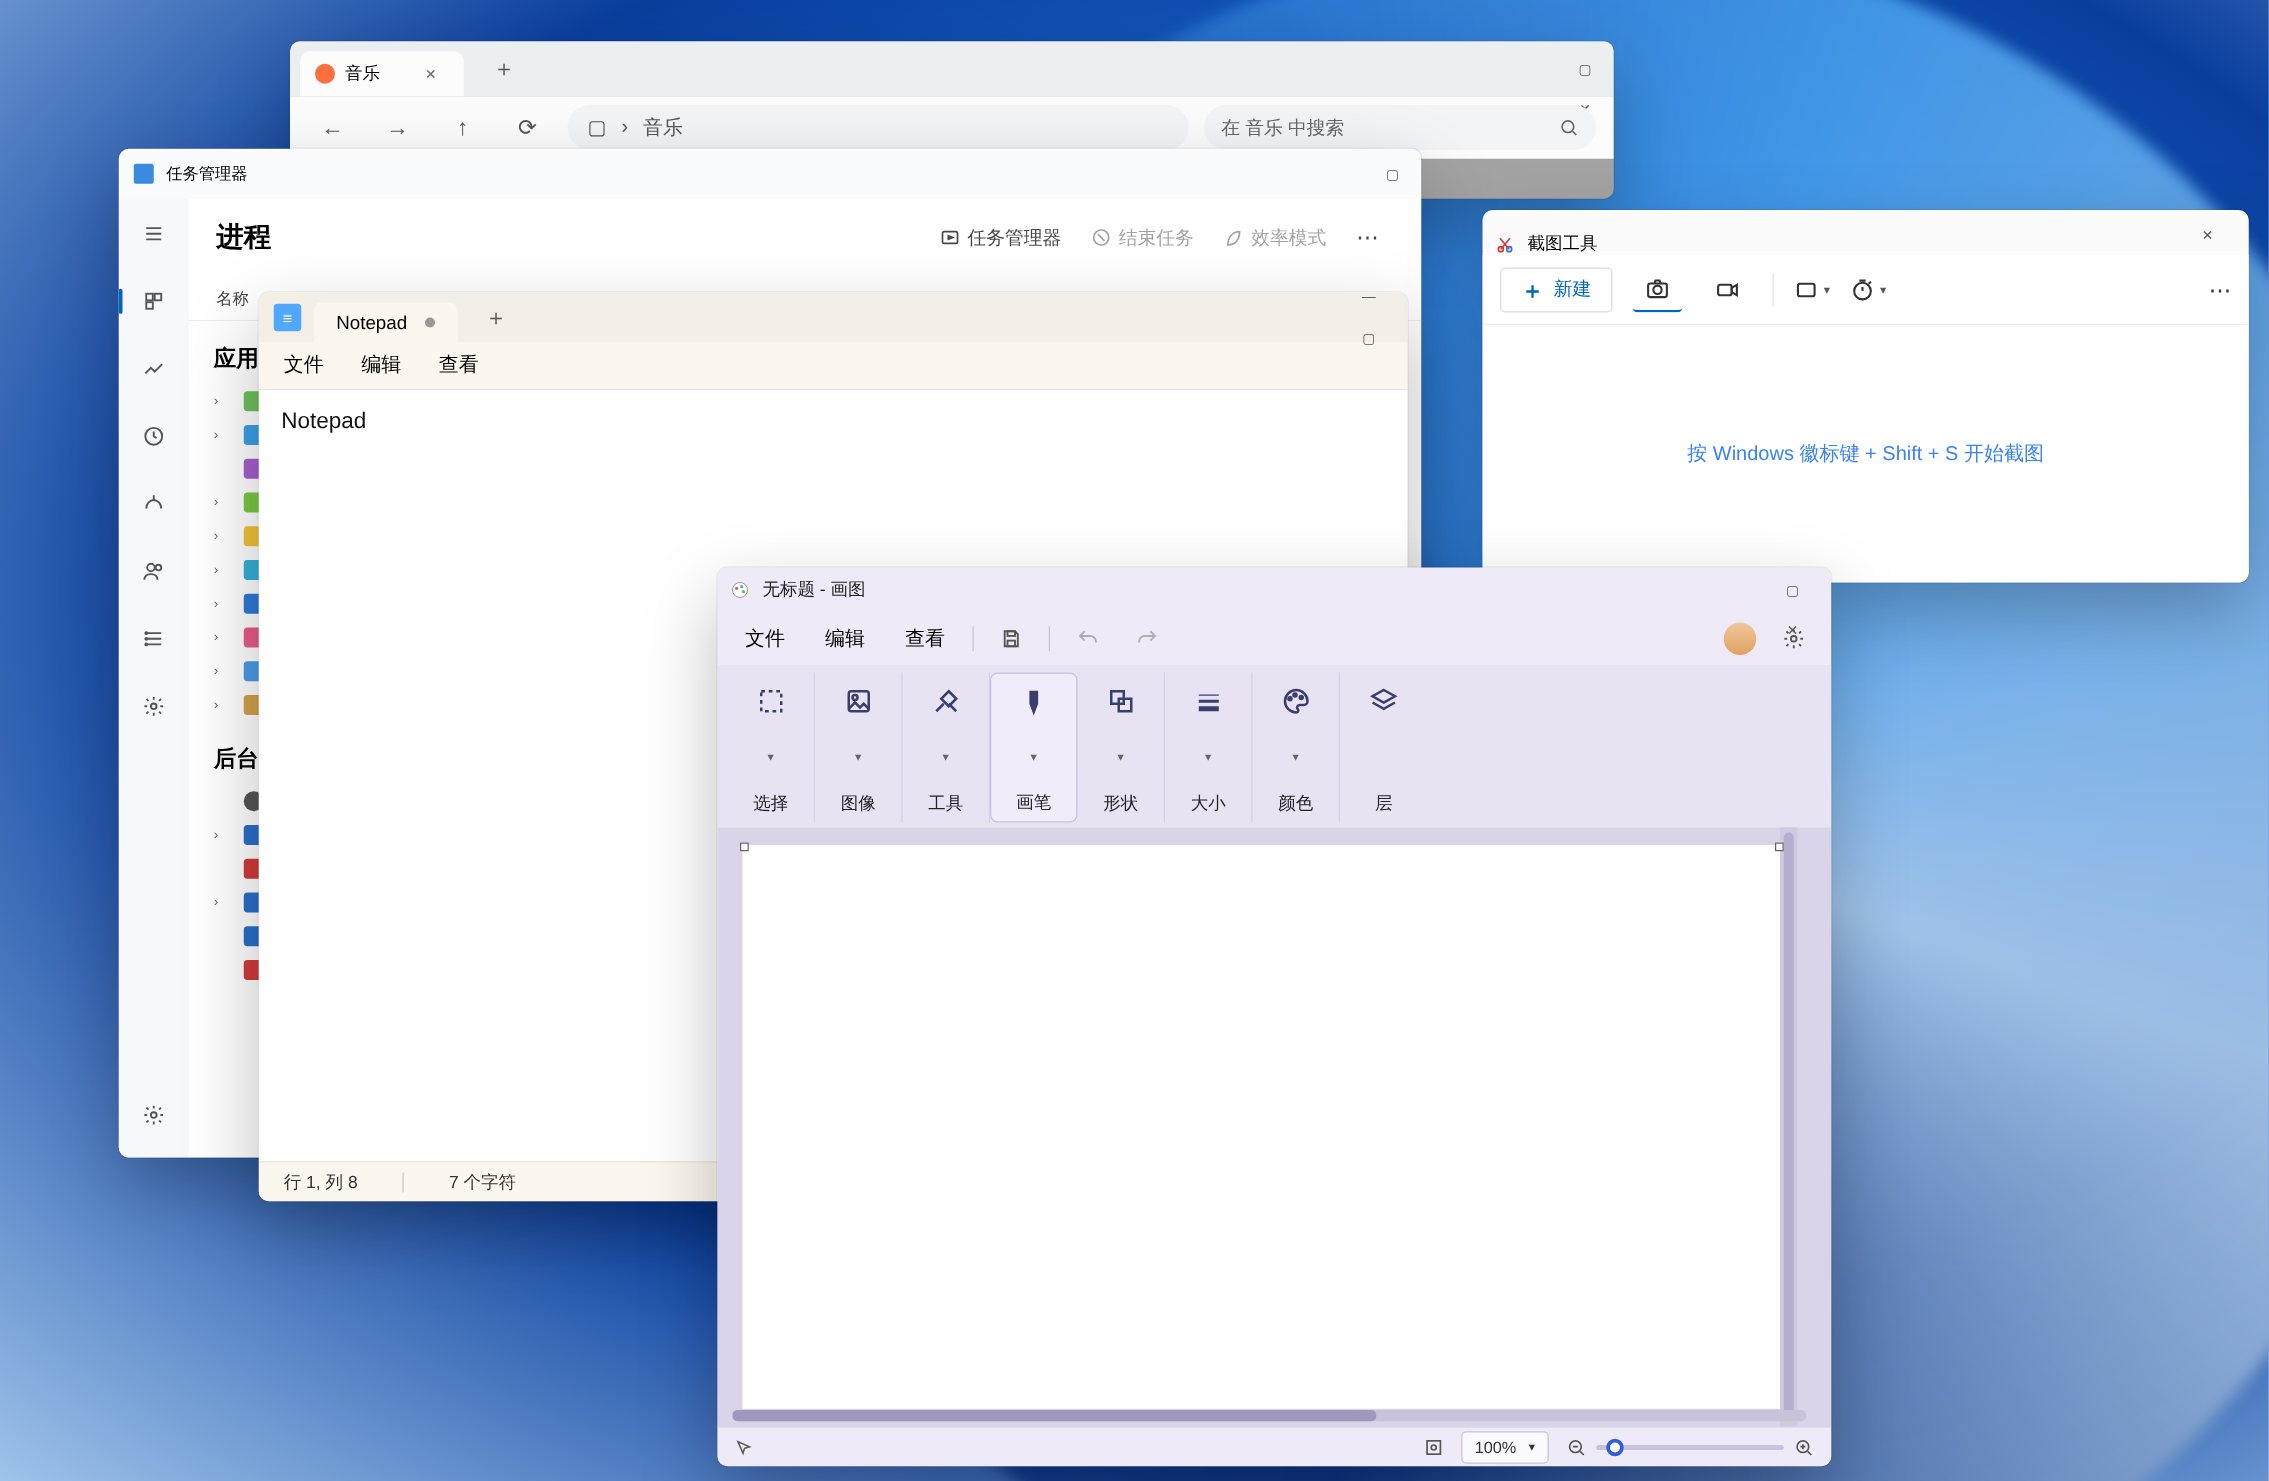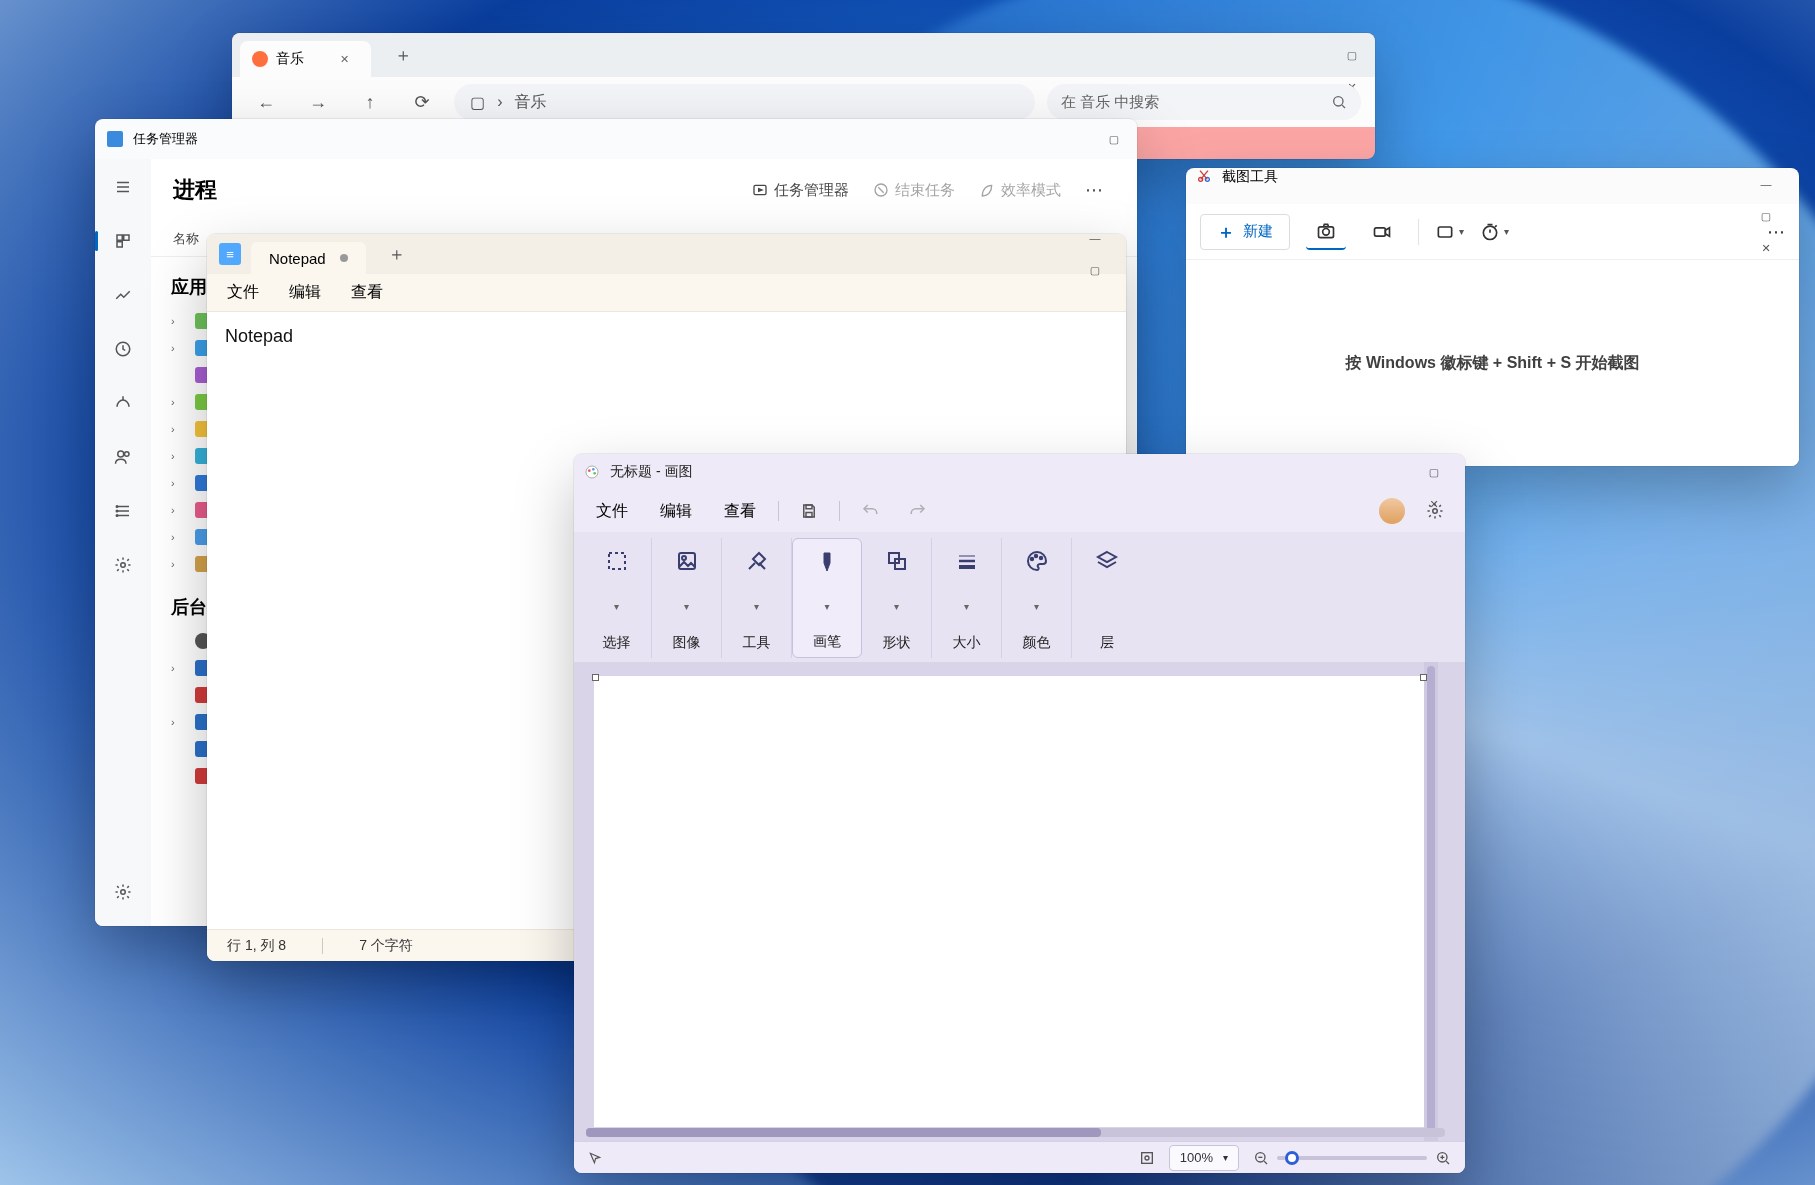--- a/index.html
+++ b/index.html
@@ -20,21 +20,21 @@
   box-shadow: 0 25px 60px rgba(0,0,0,.25), 0 0 0 1px rgba(0,0,0,.06);
   background: #fff;
   overflow: hidden;
 }
 .caption-btn {
   width: 46px; height: 32px; display: flex; align-items: center; justify-content: center;
   color: #555; font-size: 11px;
 }
 
 
-#music { left: 232px; top: 33px; width: 1143px; height: 126px; background: #fca5a5; }
+#music { left: 232px; top: 33px; width: 1059px; height: 126px; background: #a3a3a3; }
 #music .mtabrow { height: 44px; display: flex; align-items: center; background: #eceff2; padding-left: 8px; }
 #music .mtab { height: 36px; background: #fcfcfd; border-radius: 8px 8px 0 0; display: flex; align-items: center; padding: 0 22px 0 12px; gap: 8px; font-size: 14px; margin-top: 8px;}
 #music .mtab .dot { width: 16px; height: 16px; border-radius: 50%; background: #ff6f3d; display:inline-block;}
 #music .mtab .close { margin-left: 28px; color: #666; font-size: 11px;}
 #music .mtab-add { width: 32px; height: 32px; display: flex; align-items: center; justify-content: center; margin-left: 16px; font-size: 18px; color:#555;}
 #music .mtool { height: 50px; display: flex; align-items: center; padding: 0 14px; gap: 12px; background: #fcfcfd;}
 #music .micon { width: 40px; height: 40px; display: flex; align-items: center; justify-content: center; color: #555; font-size: 18px;}
 #music .maddr { flex: 1; height: 36px; border-radius: 18px; background: #f2f4f7; display: flex; align-items: center; padding: 0 16px; gap: 12px; font-size: 16px; color:#555;}
 #music .msearch { width: 314px; height: 36px; border-radius: 18px; background: #f2f4f7; display:flex; align-items:center; padding:0 14px; gap:10px; color:#666; font-size:15px;}
 
@@ -66,27 +66,27 @@
 #notepad .np-tab { height:32px; background:#fbf7ef; border-radius:6px 6px 0 0; display:flex; align-items:center; padding:0 18px; gap:14px; font-size:15px; margin-top:8px;}
 #notepad .np-tab .dot{width:8px;height:8px;border-radius:50%;background:#999;}
 #notepad .np-addtab{width:34px;height:34px;display:flex;align-items:center;justify-content:center;font-size:18px;color:#555;margin-left:14px;}
 #notepad .np-menubar{height:38px;display:flex;align-items:center;padding:0 20px;gap:30px;font-size:16px;background:#fbf7ef;border-bottom:1px solid #ece6db;}
 #notepad .np-body{padding:14px 18px;font-size:18px;color:#111;height:calc(100% - 110px);background:#fff;}
 #notepad .np-status{position:absolute;left:0;right:0;bottom:0;height:32px;border-top:1px solid #ece6db;display:flex;align-items:center;padding:0 20px;gap:36px;font-size:14px;color:#333;background:#fbf7ef;}
 #notepad .np-status .sep{width:1px;height:16px;background:#d0cabb;}
 
 
 #snip { left: 1186px; top: 168px; width: 613px; height: 298px; background: #fbfbfb;}
-#snip .sn-title { height:36px; display:flex; align-items:flex-start; padding:0 10px; gap:10px; font-size:14px;}
+#snip .sn-title { height:36px; display:flex; align-items:flex-end; padding:0 10px; gap:10px; font-size:14px;}
 #snip .sn-tool { height:56px; display:flex; align-items:center; padding:0 14px; gap:16px; background:#fff; border-bottom:1px solid #eee;}
 #snip .sn-new { height:36px; border:1px solid #dcdcdc; border-radius:4px; background:#fff; display:flex; align-items:center; padding:0 16px; gap:8px; font-size:15px; color:#0067c0;}
 #snip .sn-btn { width:40px; height:36px; display:flex; align-items:center; justify-content:center; color:#444; border-radius:4px;}
 #snip .sn-btn.active{border-bottom:2px solid #0067c0;}
 #snip .sn-combo { display:flex; align-items:center; gap:4px;}
-#snip .sn-body { height:calc(100% - 92px); display:flex; align-items:center; justify-content:center; font-size:16px; color:#404040; background:#fff; text-align:center; padding:0 20px;font-weight:bold;}
+#snip .sn-body { height:calc(100% - 92px); display:flex; align-items:center; justify-content:center; font-size:16px; color:#3b82f6; background:#fff; text-align:center; padding:0 20px;}
 
 
 #paint { left: 574px; top: 454px; width: 891px; height: 719px; background: #eeeaf7;}
 #paint .pt-title{height:36px;display:flex;align-items:center;padding:0 8px 0 10px;gap:10px;font-size:14px;color:#222;}
 #paint .pt-menubar{height:42px;display:flex;align-items:center;padding:0 12px;gap:12px;font-size:16px;}
 #paint .pt-menubar .mi{padding:6px 10px;}
 #paint .pt-menubar .sep{width:1px;height:20px;background:#c9c3da;}
 #paint .pt-menubar .ico{width:36px;height:36px;display:flex;align-items:center;justify-content:center;color:#555;}
 #paint .pt-ribbon{height:130px;display:flex;align-items:stretch;padding:6px 8px 4px;background:#e8e3f3;}
 #paint .rg{display:flex;flex-direction:column;align-items:center;justify-content:space-between;width:70px;border-right:1px solid #d6d0e6;padding:8px 0 6px;}

